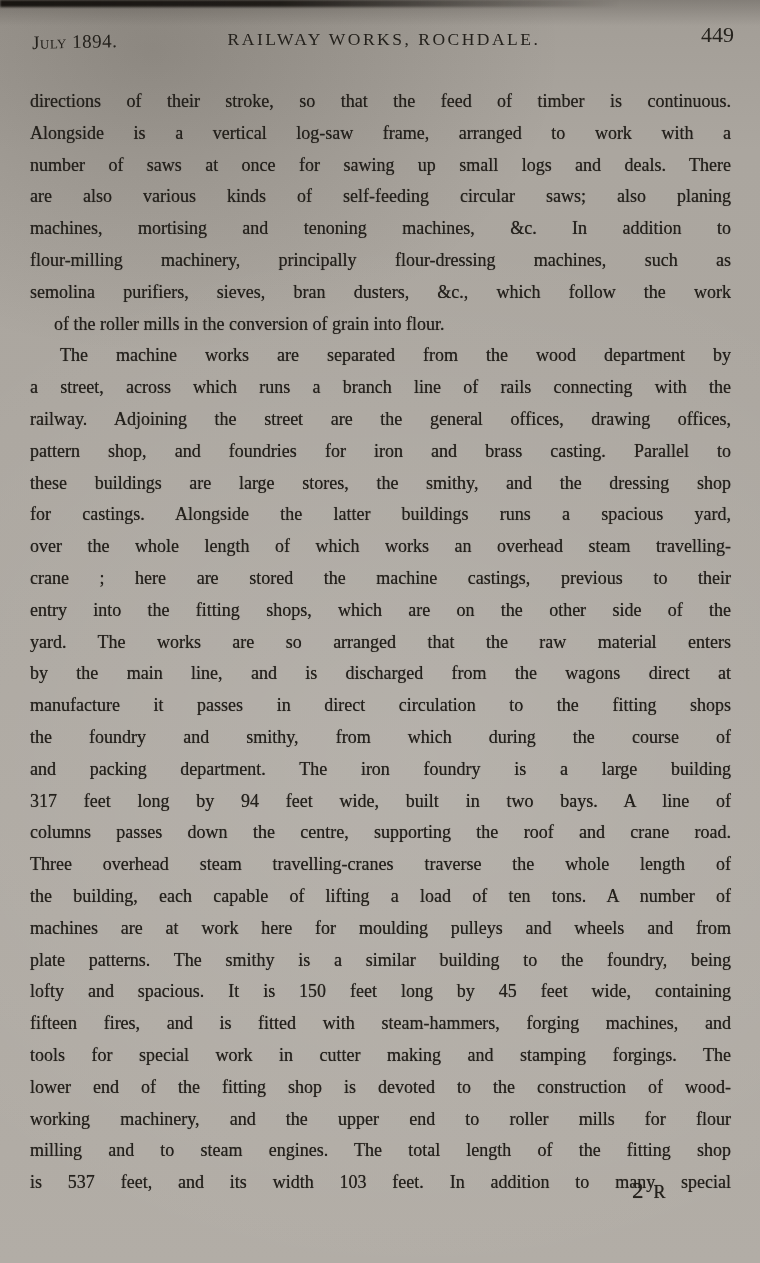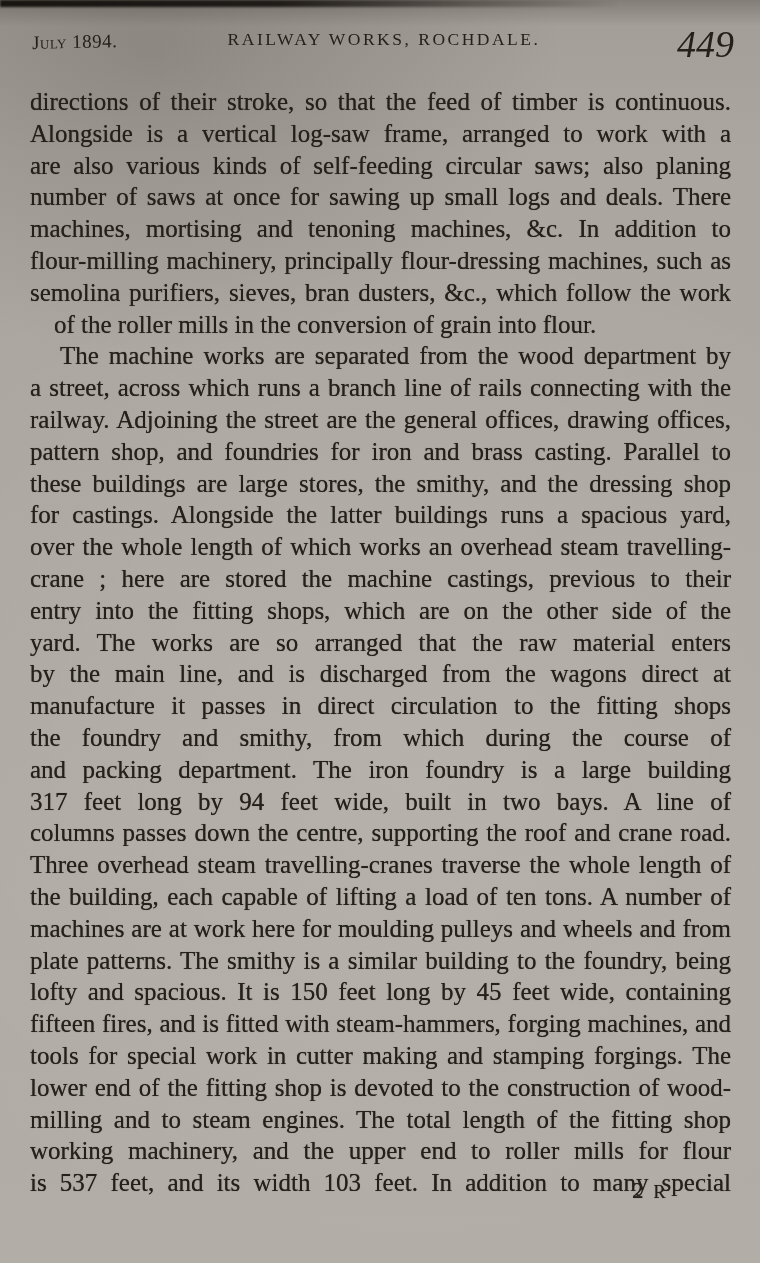--- a/index.html
+++ b/index.html
@@ -37,26 +37,25 @@
     font-size:19px;letter-spacing:0.5px;
     transform:rotate(-1.2deg);
   }
   .header .title{
     position:absolute;left:0;right:0;top:7px;
     text-align:center;
     font-size:17.5px;font-weight:normal;letter-spacing:2.5px;
   }
   .header .pageno{
     position:absolute;right:2px;top:0;
-    font-size:38px;
-    font-style:italic;
+    font-size:22px;
   }
   .body-text{
     position:absolute;top:86px;left:30px;width:701px;
-    font-size:25px;line-height:31.8px;
+    font-size:18px;line-height:31.8px;
     text-shadow:0 0 0.7px rgba(34,30,25,0.75);
   }
   .line{
     text-align:justify;
     text-align-last:justify;
     white-space:normal;
     height:31.8px;overflow:visible;
   }
   .line.no-just{text-align-last:left;margin-left:24px;}
   .line.indent{padding-left:30px;}
@@ -77,22 +76,22 @@
   <div class="header">
     <span class="date">July 1894.</span>
     <span class="title">RAILWAY WORKS, ROCHDALE.</span>
     <span class="pageno">449</span>
   </div>
 
   <div class="body-text">
       <div>
         <div class="line">directions of their stroke, so that the feed of timber is continuous.</div>
         <div class="line">Alongside is a vertical log-saw frame, arranged to work with a</div>
+        <div class="line">number of saws at once for sawing up small logs and deals.  There</div>
         <div class="line">are also various kinds of self-feeding circular saws; also planing</div>
-        <div class="line">number of saws at once for sawing up small logs and deals.  There</div>
         <div class="line">machines, mortising and tenoning machines, &amp;c.  In addition to</div>
         <div class="line">flour-milling machinery, principally flour-dressing machines, such as</div>
         <div class="line">semolina purifiers, sieves, bran dusters, &amp;c., which follow the work</div>
         <div class="line no-just">of the roller mills in the conversion of grain into flour.</div>
       </div>
       <div>
         <div class="line indent">The machine works are separated from the wood department by</div>
         <div class="line">a street, across which runs a branch line of rails connecting with the</div>
         <div class="line">railway.  Adjoining the street are the general offices, drawing offices,</div>
         <div class="line">pattern shop, and foundries for iron and brass casting.   Parallel to</div>
@@ -109,22 +108,22 @@
         <div class="line">317 feet long by 94 feet wide, built in two bays.  A line of</div>
         <div class="line">columns passes down the centre, supporting the roof and crane road.</div>
         <div class="line">Three overhead steam travelling-cranes traverse the whole length of</div>
         <div class="line">the building, each capable of lifting a load of ten tons.  A number of</div>
         <div class="line">machines are at work here for moulding pulleys and wheels and from</div>
         <div class="line">plate patterns.  The smithy is a similar building to the foundry, being</div>
         <div class="line">lofty and spacious.  It is 150 feet long by 45 feet wide, containing</div>
         <div class="line">fifteen fires, and is fitted with steam-hammers, forging machines, and</div>
         <div class="line">tools for special work in cutter making and stamping forgings.  The</div>
         <div class="line">lower end of the fitting shop is devoted to the construction of wood-</div>
+        <div class="line">working machinery, and the upper end to roller mills for flour</div>
         <div class="line">milling and to steam engines.  The total length of the fitting shop</div>
-        <div class="line">working machinery, and the upper end to roller mills for flour</div>
         <div class="line">is 537 feet, and its width 103 feet.  In addition to many special</div>
       </div>
     </div>
 
   <div class="footer">
     <span>2</span><span class="sig-letter">R</span>
   </div>
 </div>
 
 </body></html>

